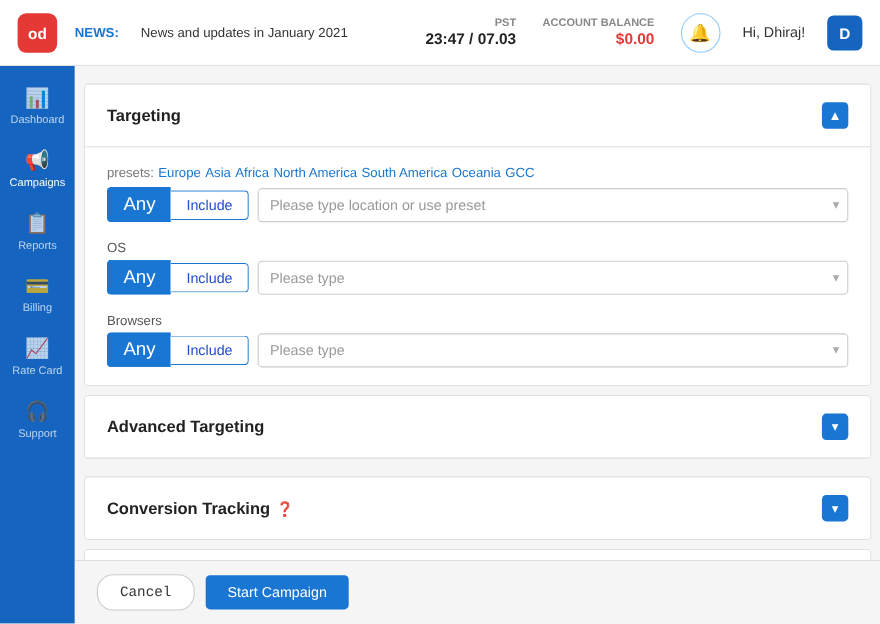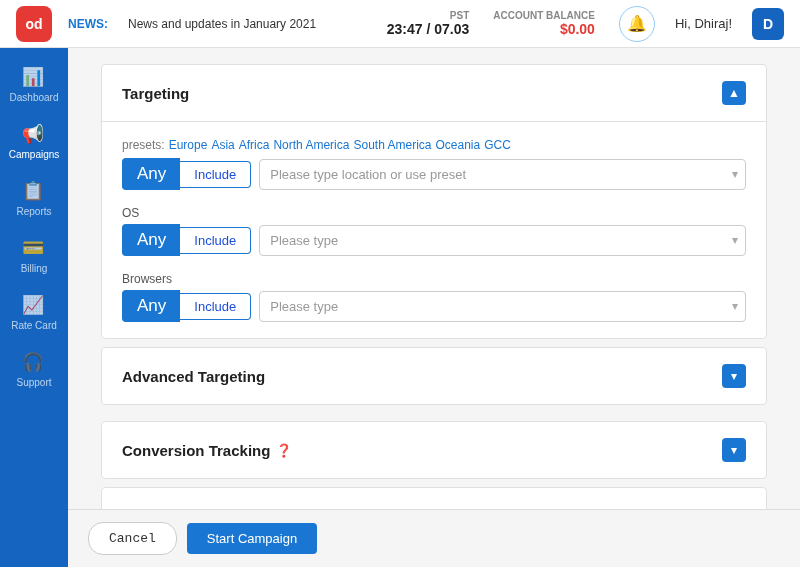--- a/index.html
+++ b/index.html
@@ -1,21 +1,21 @@
 <!DOCTYPE html>
 <html><head>
   <meta charset="utf-8">
   <style>
     * { box-sizing: border-box; margin: 0; padding: 0; }
     body { font-family: -apple-system, BlinkMacSystemFont, 'Segoe UI', sans-serif; background: #f5f5f5; display: flex; flex-direction: column; height: 567px; width: 800px; overflow: hidden; }
 
     
     .top-nav {
       display: flex; align-items: center; background: #fff; border-bottom: 1px solid #e0e0e0;
-      height: 48px; padding: 0 16px; gap: 16px; flex-shrink: 0;
+      height: 60px; padding: 0 16px; gap: 16px; flex-shrink: 0;
     }
     .logo-box {
       background: #e53935; border-radius: 8px; width: 36px; height: 36px;
       display: flex; align-items: center; justify-content: center; color: #fff; font-weight: bold; font-size: 14px;
     }
     .news-badge { color: #1976d2; font-weight: 700; font-size: 12px; margin-right: 4px; }
     .news-text { font-size: 12px; color: #333; }
     .nav-spacer { flex: 1; }
     .pst-block { text-align: right; margin-right: 8px; }
     .pst-label { font-size: 10px; color: #888; font-weight: 600; }
@@ -44,21 +44,21 @@
       display: flex; flex-direction: column; align-items: center; padding: 10px 0; cursor: pointer; width: 100%;
       color: rgba(255,255,255,0.7); font-size: 10px; gap: 4px;
     }
     .sidebar-item.active { color: #fff; }
     .sidebar-icon { font-size: 18px; }
     .sidebar-label { font-size: 10px; }
 
     
     .main { flex: 1; overflow-y: auto; background: #f5f5f5; display: flex; flex-direction: column; }
 
-    .content-area { flex: 1; padding: 16px 33px; overflow-y: auto; }
+    .content-area { flex: 1; padding: 16px 8px; overflow-y: auto; }
 
     
     .section-card {
       background: #fff; border-radius: 4px; border: 1px solid #e0e0e0; margin-bottom: 2px;
     }
 
     .section-header {
       display: flex; align-items: center; justify-content: space-between; padding: 16px 20px;
       border-bottom: 1px solid #e0e0e0; cursor: pointer;
     }

